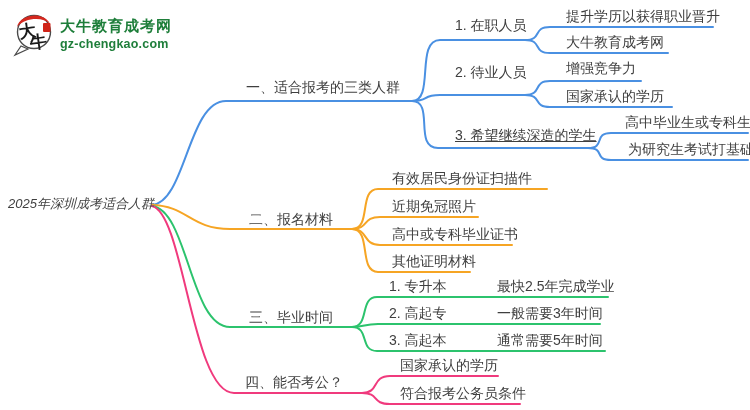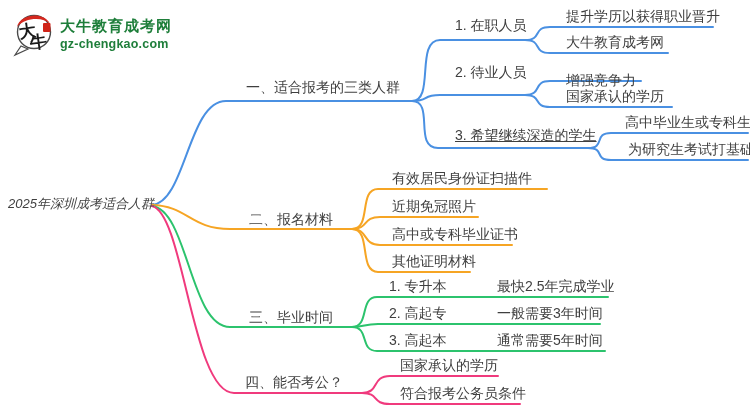--- a/index.html
+++ b/index.html
@@ -82,21 +82,21 @@
     </div>
   </div>
 
   <div class="node root-node" style="left:8px;top:197px;font-style:italic;">2025年深圳成考适合人群</div>
 
   <div class="node" style="left:246px;top:79px;">一、适合报考的三类人群</div>
   <div class="node" style="left:455px;top:17px;">1. 在职人员</div>
   <div class="node" style="left:566px;top:8px;">提升学历以获得职业晋升</div>
   <div class="node" style="left:566px;top:34px;">大牛教育成考网</div>
   <div class="node" style="left:455px;top:64px;">2. 待业人员</div>
-  <div class="node" style="left:566px;top:72px;text-align:center;">增强竞争力</div>
+  <div class="node" style="left:566px;top:60px;text-align:center;">增强竞争力</div>
   <div class="node" style="left:566px;top:88px;">国家承认的学历</div>
   <div class="node" style="left:455px;top:127px;text-decoration:underline;">3. 希望继续深造的学生</div>
   <div class="node" style="left:625px;top:114px;">高中毕业生或专科生</div>
   <div class="node" style="left:628px;top:141px;">为研究生考试打基础</div>
 
   <div class="node" style="left:249px;top:211px;">二、报名材料</div>
   <div class="node" style="left:392px;top:198px;">近期免冠照片</div>
   <div class="node" style="left:392px;top:170px;">有效居民身份证扫描件</div>
   <div class="node" style="left:392px;top:226px;">高中或专科毕业证书</div>
   <div class="node" style="left:392px;top:253px;">其他证明材料</div>

